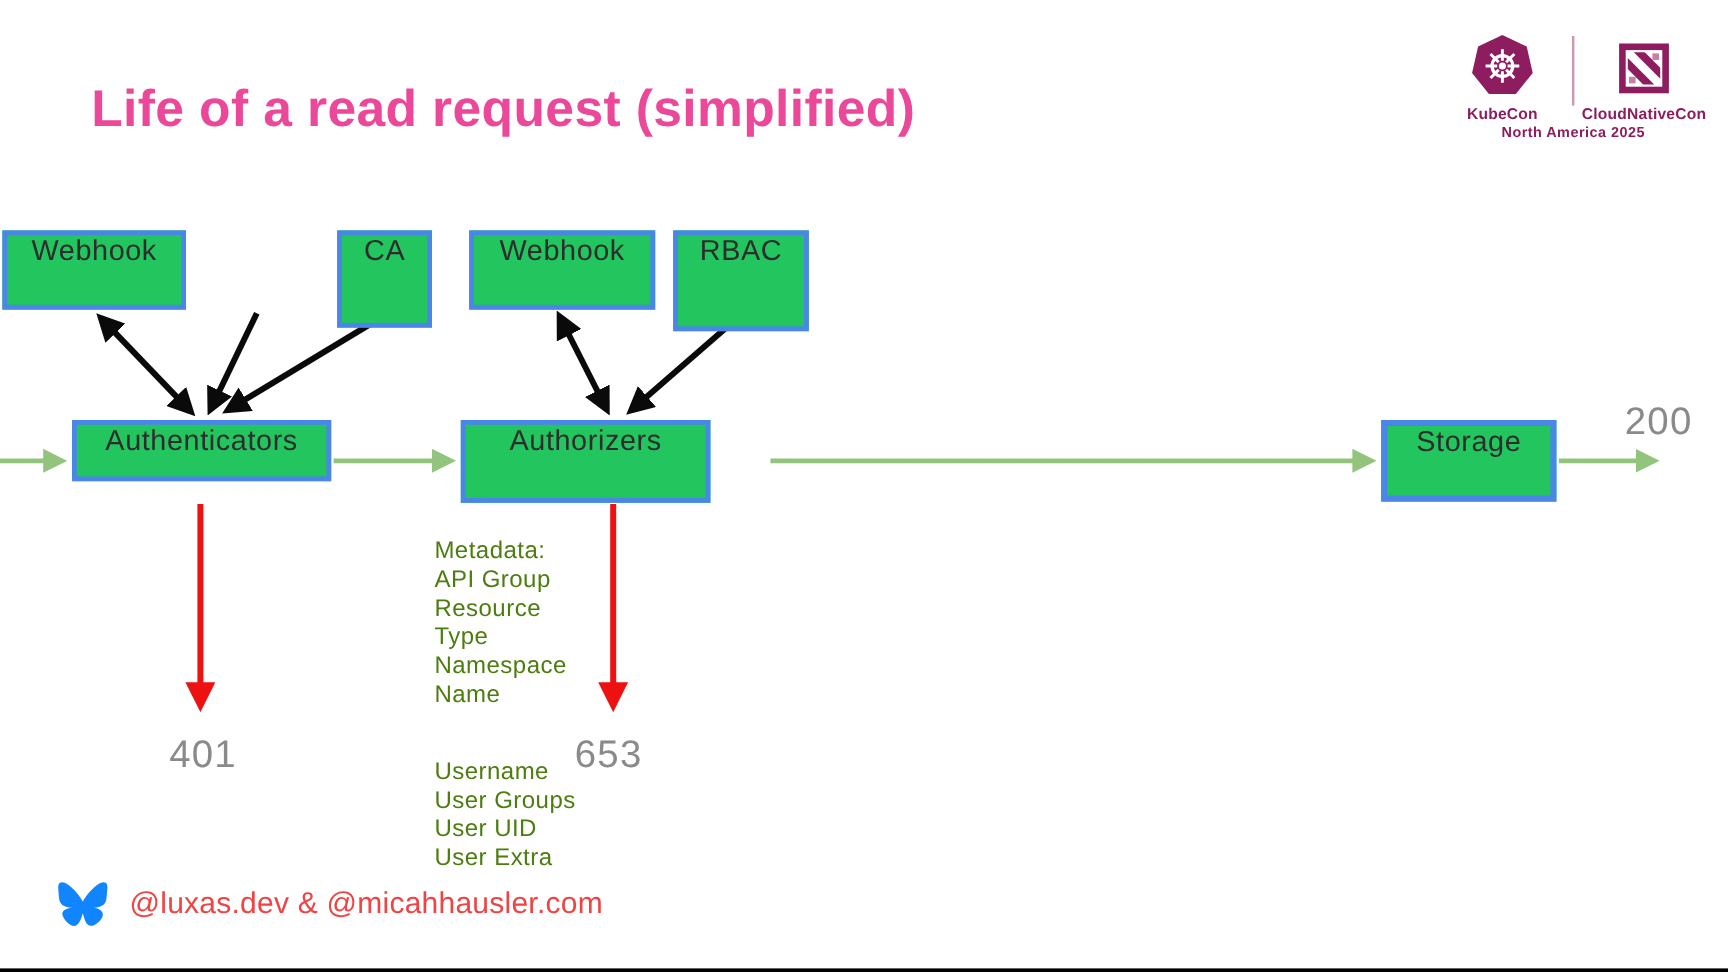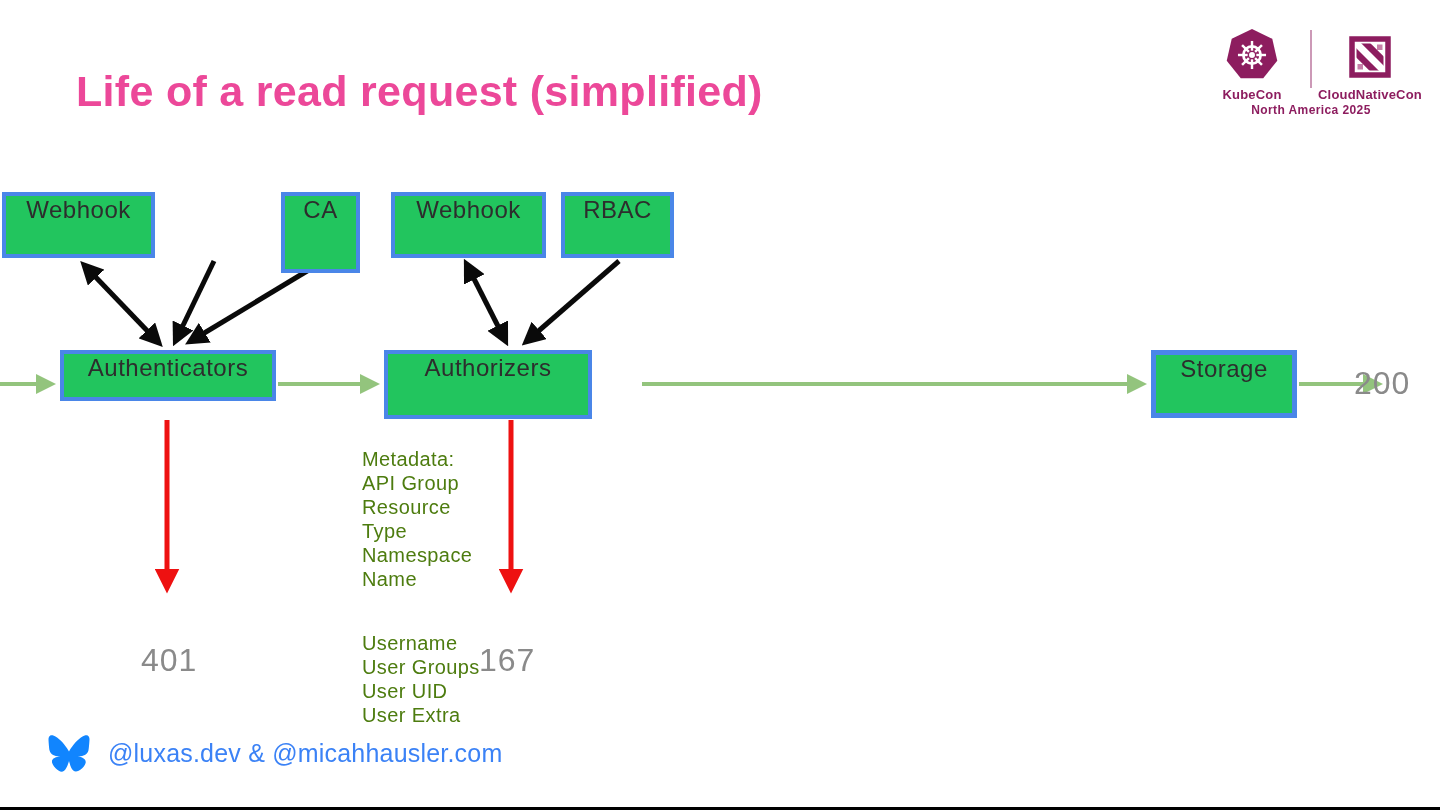--- a/index.html
+++ b/index.html
@@ -32,45 +32,45 @@
     border:4px solid #4a86e8;
     background:#22c55e;
     display:flex;align-items:flex-start;justify-content:center;
     box-sizing:border-box;
     font-size:24px;color:#2d2d2d;letter-spacing:.5px;
   }
   .b-webhook1{left:2px;top:192px;width:153px;height:66px}
   .b-oidc{left:166px;top:192px;width:101px;height:66px}
   .b-ca{left:281px;top:192px;width:79px;height:81px}
   .b-webhook2{left:391px;top:192px;width:155px;height:66px}
-  .b-rbac{left:561px;top:192px;width:113px;height:66px}
+  .b-rbac{left:561px;top:192px;width:113px;height:84px}
   .b-authenticators{left:60px;top:350px;width:216px;height:51px}
   .b-authorizers{left:384px;top:350px;width:208px;height:69px}
   .b-storage{left:1151px;top:350px;width:146px;height:68px;border-width:5px}
   
   .status{
-    position:absolute;font-size:32px;color:#8a8a8a;letter-spacing:1px;margin-top:32px;
+    position:absolute;font-size:32px;color:#8a8a8a;letter-spacing:1px;
   }
   .s-401{left:141px;top:610px}
   .s-403{left:479px;top:610px}
   .s-200{left:1354px;top:333px}
   
   .metadata{
     position:absolute;left:362px;top:447px;
     font-size:20px;line-height:24px;color:#4d7c0f;letter-spacing:.4px;
   }
   .metadata .user-group{margin-top:40px;}
   
   .arrows{position:absolute;left:0;top:0;pointer-events:none;}
   
   .footer{
     position:absolute;left:46px;top:733px;
     display:flex;align-items:center;gap:16px;
   }
-  .footer-text{font-size:25px;color:#3b82f6;letter-spacing:.2px;}
+  .footer-text{font-size:25px;color:#ef4444;letter-spacing:.2px;}
   .bottom-bar{position:absolute;left:0;bottom:0;width:100%;height:3px;background:#000;}
 </style>
 </head>
 <body>
 
 <div class="slide">
 
   <h1 class="title">Life of a read request (simplified)</h1>
 
   <div class="branding">
@@ -171,21 +171,21 @@
     <span>Authenticators</span>
   </div>
   <div class="box b-authorizers">
     <span>Authorizers</span>
   </div>
   <div class="box b-storage">
     <span>Storage</span>
   </div>
 
   <div class="status s-401">401</div>
-  <div class="status s-403">167</div>
+  <div class="status s-403">653</div>
   <div class="status s-200">200</div>
 
   <div class="metadata">
     <div>Metadata:</div>
     <div>API Group</div>
     <div>Resource</div>
     <div>Type</div>
     <div>Namespace</div>
     <div>Name</div>
     <div class="user-group">

